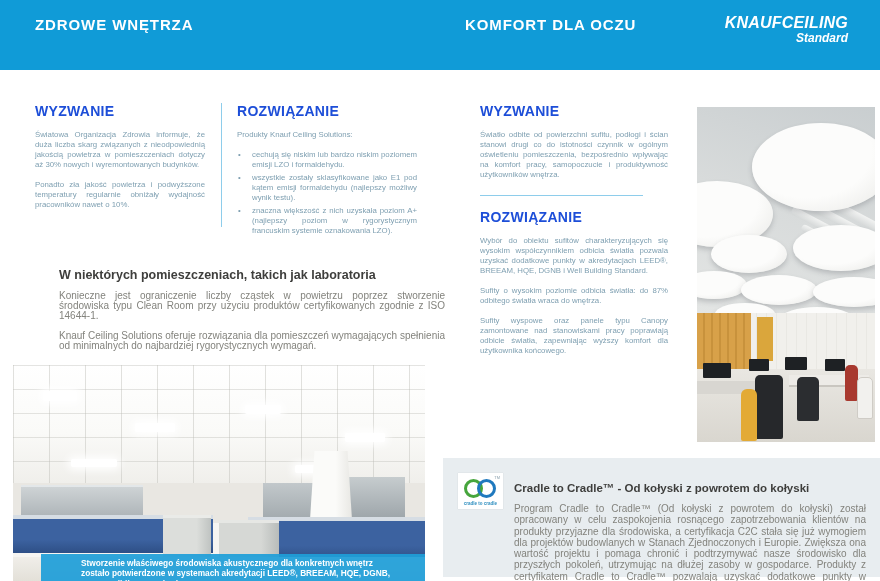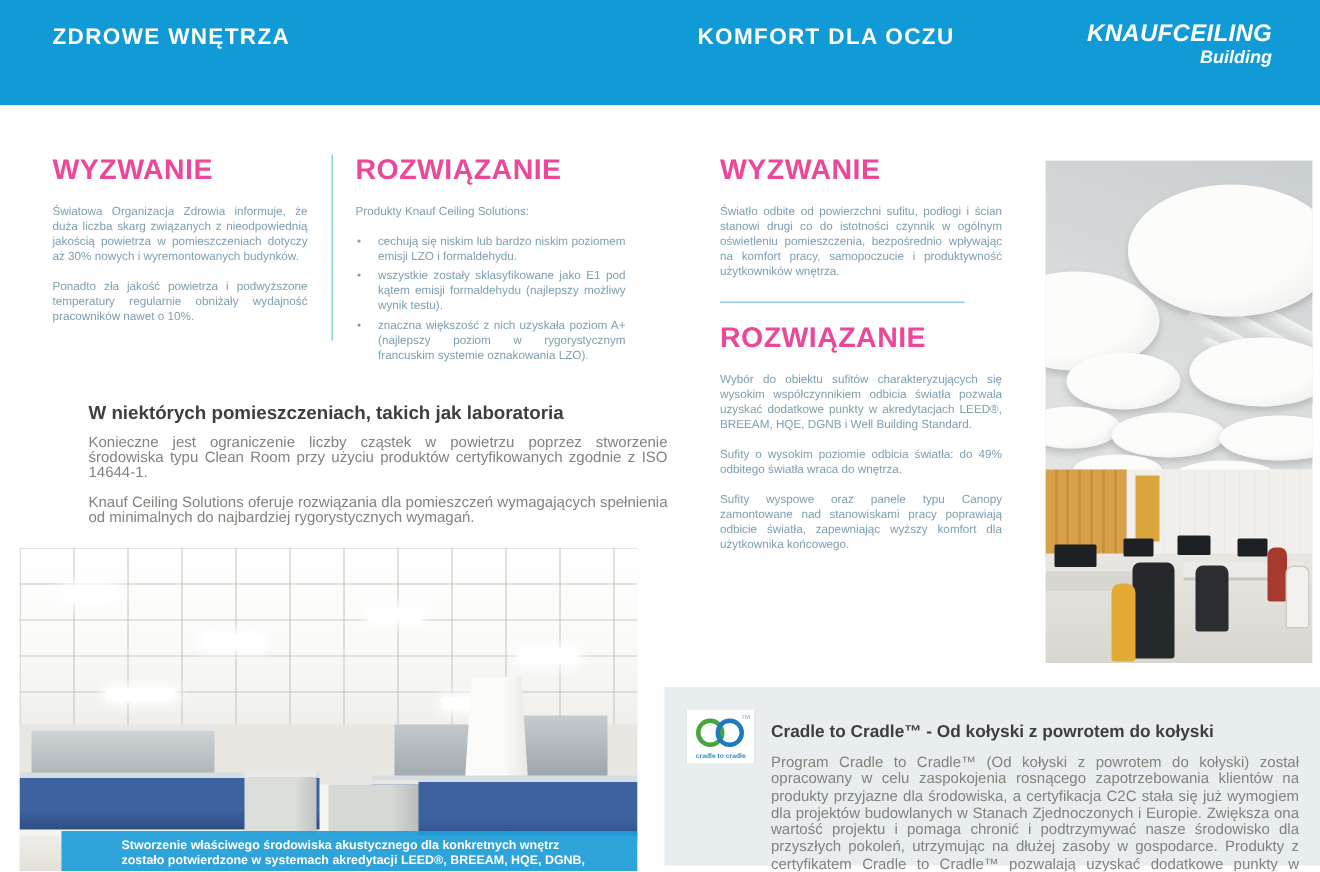--- a/index.html
+++ b/index.html
@@ -9,21 +9,21 @@
   
   .topbar{position:absolute;left:0;top:0;width:880px;height:70px;background:#109bd7;}
   .bar-title{position:absolute;top:16px;color:#ffffff;font-weight:bold;font-size:15px;letter-spacing:.9px;}
   .bar-title.left{left:35px;}
   .bar-title.right{left:465px;}
   .logo{position:absolute;right:32px;top:15px;text-align:right;color:#ffffff;font-style:italic;line-height:1;}
   .logo .l1{font-size:16px;font-weight:bold;letter-spacing:.2px;}
   .logo .l2{font-size:12px;font-weight:bold;margin-top:1px;}
 
   
-  .h-cyan{color:#ec4899;font-weight:bold;font-size:19px;letter-spacing:.3px;margin:0 0 11px 0;}
+  .h-cyan{color:#1d4ed8;font-weight:bold;font-size:14px;letter-spacing:.3px;margin:0 0 11px 0;}
   .body-blue{color:#7e9fb1;font-size:7.8px;line-height:10px;text-align:justify;margin:0 0 10px 0;}
   .body-gray{color:#83837d;font-size:10px;line-height:10px;text-align:justify;margin:0 0 10px 0;}
   .h-dark{color:#3e3e3c;font-weight:bold;font-size:12.5px;margin:0 0 9px 0;}
 
   .col-left{position:absolute;left:35px;top:103px;width:170px;}
   .col-mid{position:absolute;left:237px;top:103px;width:180px;}
   .divider-v{position:absolute;left:221px;top:103px;width:1px;height:124px;background:#8ecdeb;}
   .labs{position:absolute;left:35px;top:268px;width:386px;margin-left:24px;}
 
   ul.blist{margin:0;padding:0;list-style:none;}
@@ -122,21 +122,21 @@
 </head>
 <body>
 
 <div class="page">
 
   <div class="topbar">
     <div class="bar-title left">ZDROWE WNĘTRZA</div>
     <div class="bar-title right">KOMFORT DLA OCZU</div>
     <div class="logo">
       <div class="l1">KNAUFCEILING</div>
-      <div class="l2">Building</div>
+      <div class="l2">Standard</div>
     </div>
   </div>
 
   <div class="col-left">
     <div class="h-cyan">WYZWANIE</div>
     <p class="body-blue">Światowa Organizacja Zdrowia informuje, że duża liczba skarg związanych z nieodpowiednią jakością powietrza w pomieszczeniach dotyczy aż 30% nowych i wyremontowanych budynków.</p>
     <p class="body-blue">Ponadto zła jakość powietrza i podwyższone temperatury regularnie obniżały wydajność pracowników nawet o 10%.</p>
   </div>
 
   <div class="divider-v"></div>
@@ -177,21 +177,21 @@
     <div class="pl-floor"></div>
     <div class="pl-caption">Stworzenie właściwego środowiska akustycznego dla konkretnych wnętrz zostało potwierdzone w systemach akredytacji LEED®, BREEAM, HQE, DGNB, WELL Building Standard.</div>
   </div>
 
   <div class="col-right">
     <div class="h-cyan">WYZWANIE</div>
     <p class="body-blue" style="margin-bottom:0;">Światło odbite od powierzchni sufitu, podłogi i ścian stanowi drugi co do istotności czynnik w ogólnym oświetleniu pomieszczenia, bezpośrednio wpływając na komfort pracy, samopoczucie i produktywność użytkowników wnętrza.</p>
     <hr class="divider-h">
     <div class="h-cyan">ROZWIĄZANIE</div>
     <p class="body-blue">Wybór do obiektu sufitów charakteryzujących się wysokim współczynnikiem odbicia światła pozwala uzyskać dodatkowe punkty w akredytacjach LEED®, BREEAM, HQE, DGNB i Well Building Standard.</p>
-    <p class="body-blue">Sufity o wysokim poziomie odbicia światła: do 49% odbitego światła wraca do wnętrza.</p>
+    <p class="body-blue">Sufity o wysokim poziomie odbicia światła: do 87% odbitego światła wraca do wnętrza.</p>
     <p class="body-blue">Sufity wyspowe oraz panele typu Canopy zamontowane nad stanowiskami pracy poprawiają odbicie światła, zapewniając wyższy komfort dla użytkownika końcowego.</p>
   </div>
 
   <div class="photo-right">
     <div class="pr-ceiling"></div>
     <div class="pr-duct pr-d1"></div>
     <div class="pr-duct pr-d2"></div>
     <div class="pr-duct pr-d3"></div>
     <div class="pr-duct pr-d4"></div>
     <div class="pr-disc pr-c1"></div>

